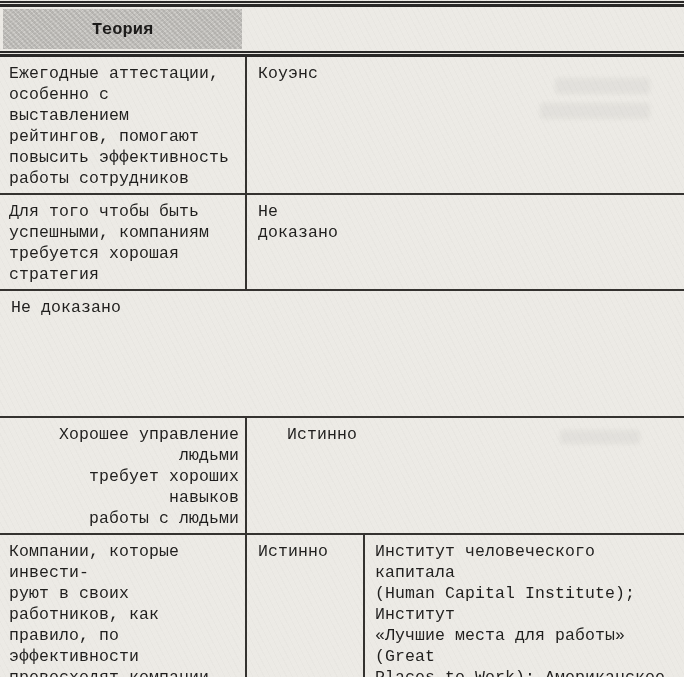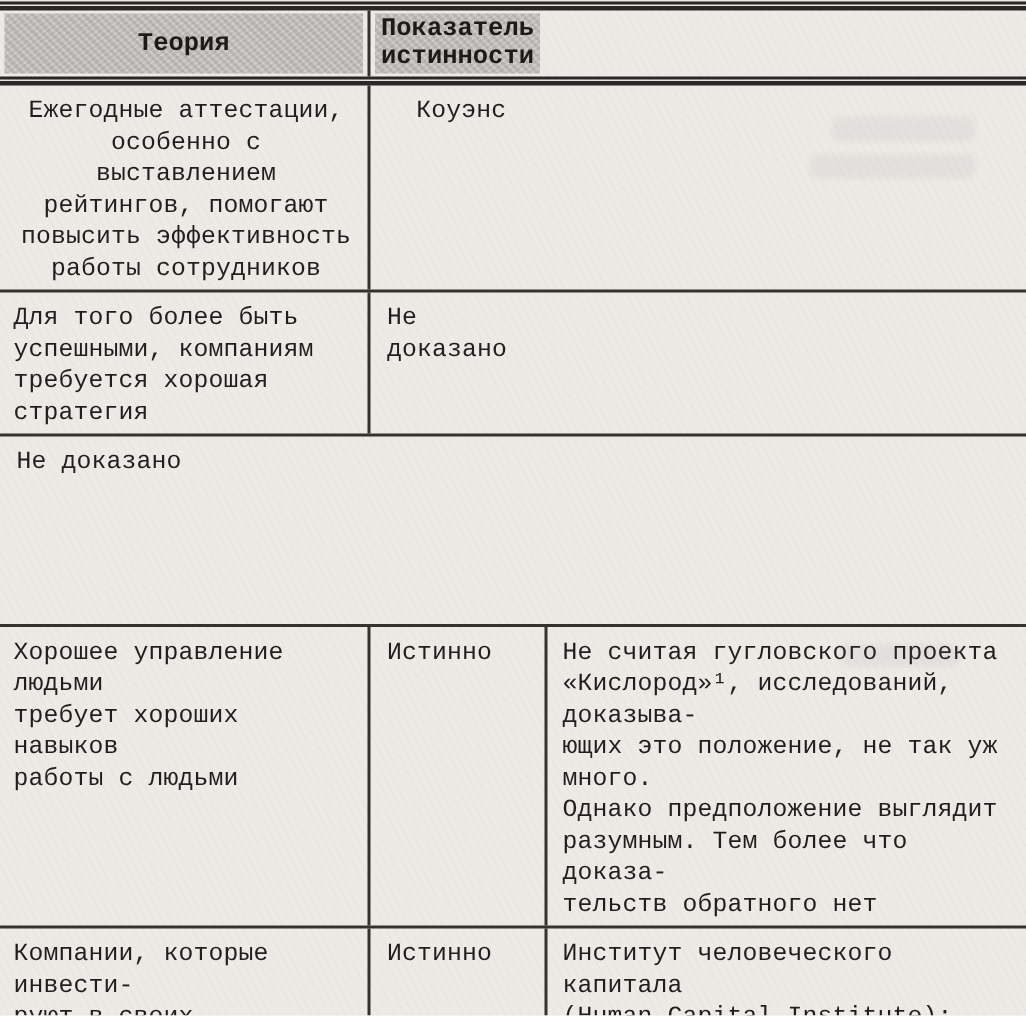--- a/index.html
+++ b/index.html
@@ -75,24 +75,24 @@
     white-space: pre-line;
     padding: 6px 6px 4px 9px;
     letter-spacing: 0.1px;
   }
   .verdict-cell {
     padding-left: 11px;
   }
   .sources-cell {
     padding-left: 10px;
   }
-  .row-1 { min-height: 104px; text-align: center; }
+  .row-1 { min-height: 104px; }
   .row-2 { min-height: 82px;  }
   .row-3 { min-height: 127px; }
-  .row-4 { min-height: 117px; }
+  .row-4 { min-height: 117px; text-align: right; }
   .row-5 { min-height: 174px; }
   
   .smudge {
     position: absolute;
     border-radius: 4px;
     background: rgba(120,118,112,0.08);
     filter: blur(2px);
     pointer-events: none;
   }
   .smudge-1 { left: 555px; top: 78px;  width: 95px; height: 16px; }
@@ -103,59 +103,49 @@
 <body>
 
 <div class="page">
 
   <div class="rule-double"></div>
 
   <div class="t-row header-row">
     <div class="cell header-cell">
       <div class="header-fill">Теория</div>
     </div>
-    <div class="cell header-cell">
-      <div class="header-fill">Показатель
-истинности</div>
-    </div>
   </div>
 
   <div class="rule-double"></div>
 
   <div class="t-row row-1">
     <div class="cell body-cell theory-cell">Ежегодные аттестации,
 особенно с выставлением
 рейтингов, помогают
 повысить эффективность
 работы сотрудников</div>
     <div class="cell body-cell verdict-cell">Коуэнс</div>
   </div>
 
   <div class="t-row row-2">
-    <div class="cell body-cell theory-cell">Для того более быть
+    <div class="cell body-cell theory-cell">Для того чтобы быть
 успешными, компаниям
 требуется хорошая стратегия</div>
     <div class="cell body-cell verdict-cell">Не доказано</div>
   </div>
 
   <div class="t-row row-3">
     <div class="cell body-cell verdict-cell">Не доказано</div>
   </div>
 
   <div class="t-row row-4">
     <div class="cell body-cell theory-cell">Хорошее управление людьми
 требует хороших навыков
 работы с людьми</div>
     <div class="cell body-cell verdict-cell">Истинно</div>
-    <div class="cell body-cell sources-cell">Не считая гугловского проекта
-«Кислород»¹, исследований, доказыва-
-ющих это положение, не так уж много.
-Однако предположение выглядит
-разумным. Тем более что доказа-
-тельств обратного нет</div>
   </div>
 
   <div class="t-row row-5">
     <div class="cell body-cell theory-cell">Компании, которые инвести-
 руют в своих работников, как
 правило, по эффективности
 превосходят компании,
 которые этого не делают.
 Имеются в виду инвестиции
 в обучение, другие програм-

